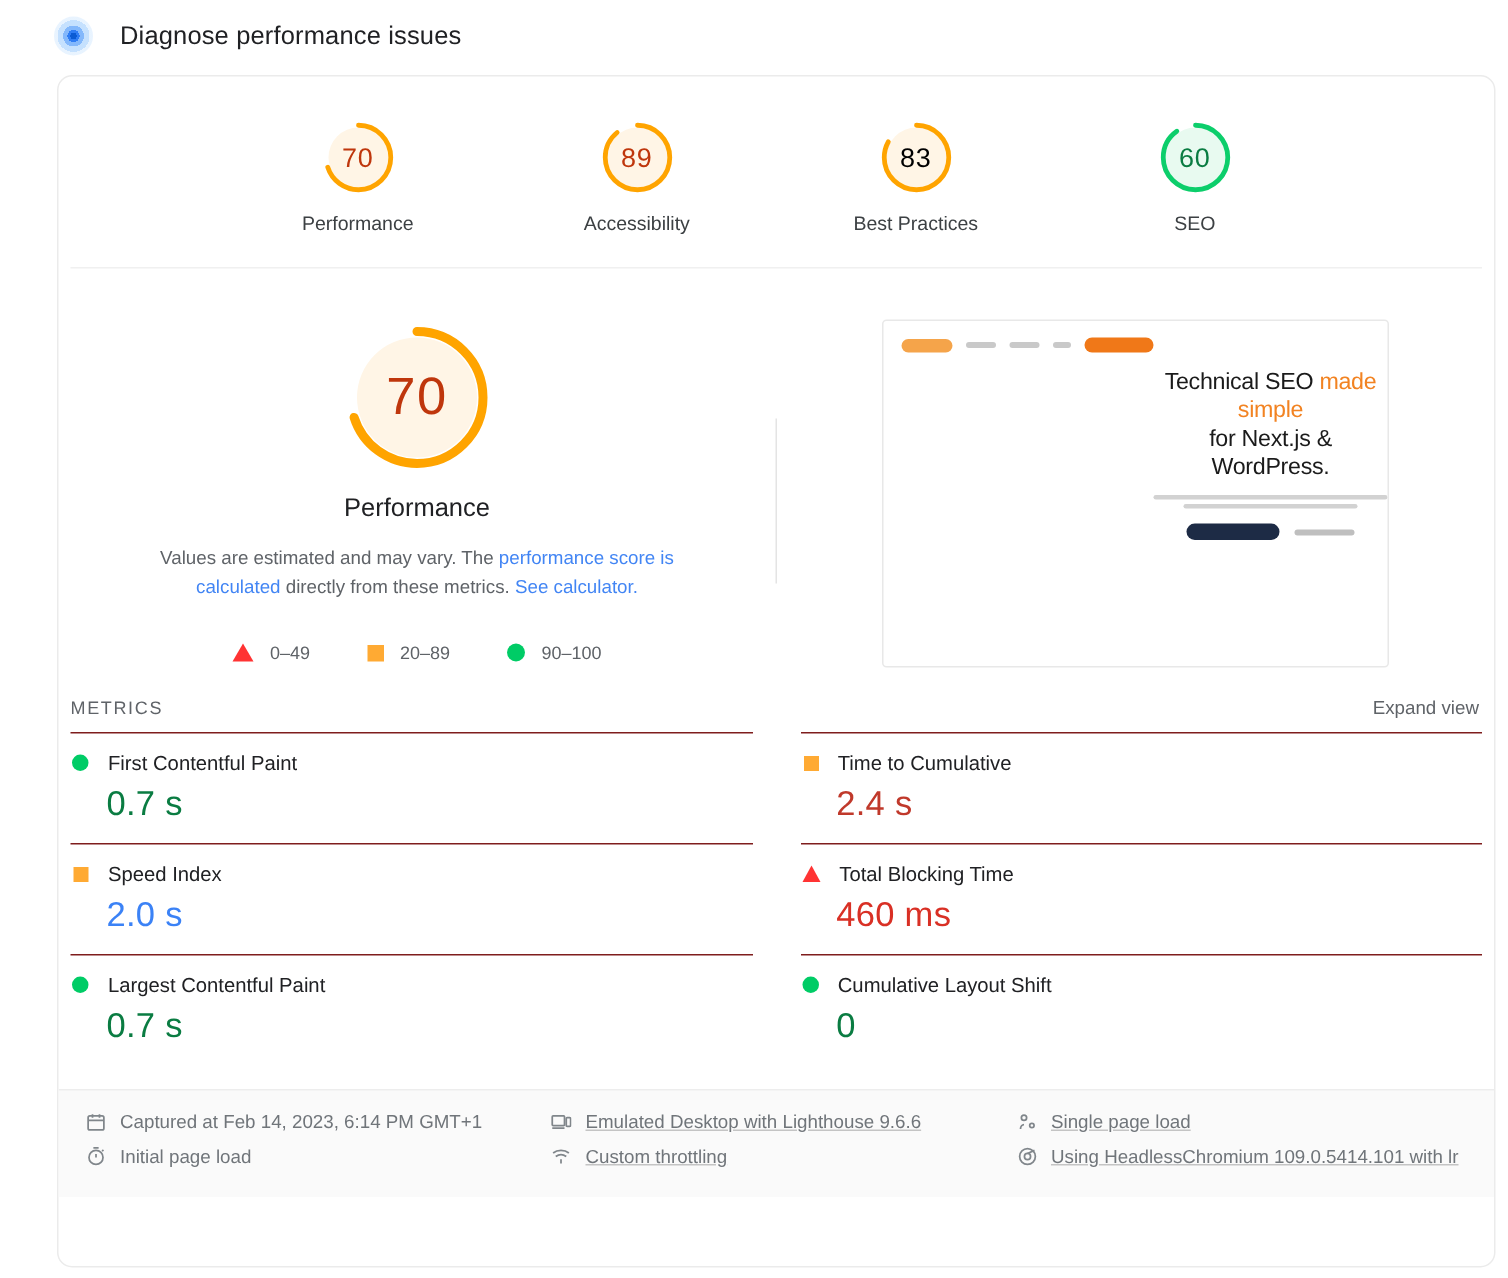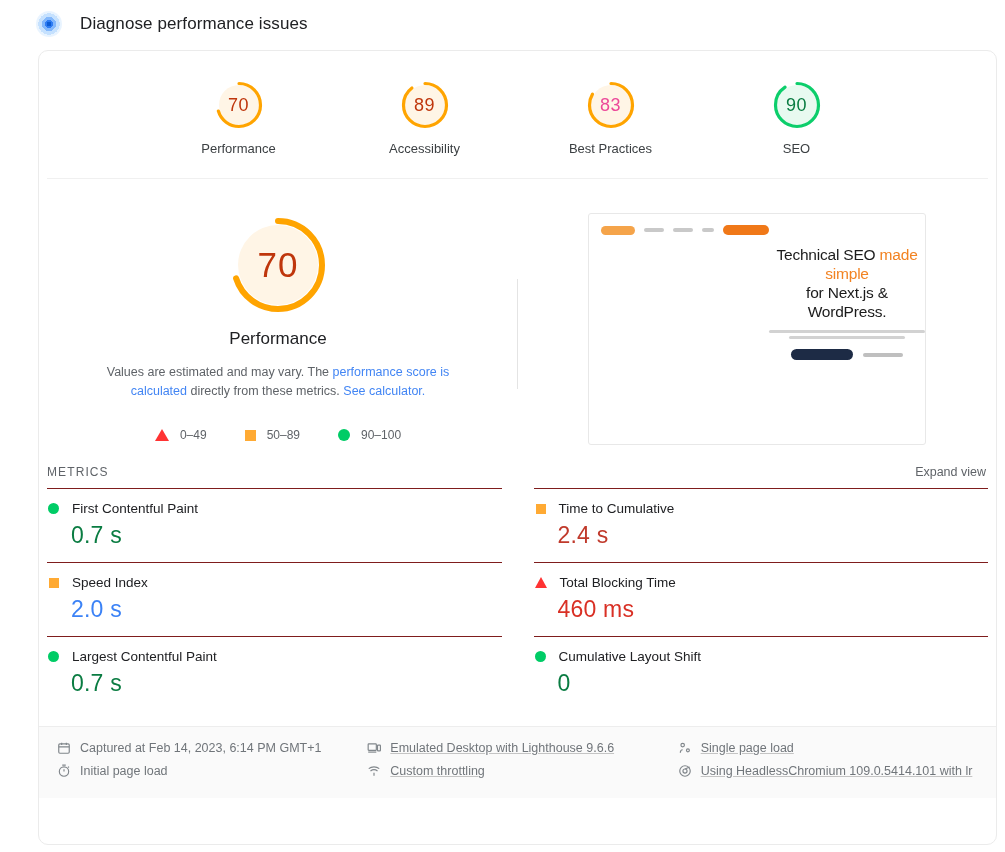--- a/index.html
+++ b/index.html
@@ -239,32 +239,32 @@
       </div>
       <div class="gauge-label">Accessibility</div>
     </div>
 
     <div class="gauge-item">
       <div class="gauge-ring">
         <svg width="52" height="52" viewBox="0 0 52 52">
           <circle cx="26" cy="26" r="20" fill="#fff5e6"></circle>
           <circle cx="26" cy="26" r="21.5" fill="none" stroke="#ffa400" stroke-width="3.2" stroke-linecap="round" stroke-dasharray="112.1 117.5" stroke-dashoffset="0"></circle>
         </svg>
-        <div class="gauge-num" style="color:#ec4899">83</div>
+        <div class="gauge-num" style="color:#000000">83</div>
       </div>
       <div class="gauge-label">Best Practices</div>
     </div>
 
     <div class="gauge-item">
       <div class="gauge-ring">
         <svg width="52" height="52" viewBox="0 0 52 52">
           <circle cx="26" cy="26" r="20" fill="#e8faf0"></circle>
           <circle cx="26" cy="26" r="21.5" fill="none" stroke="#0cce6b" stroke-width="3.2" stroke-linecap="round" stroke-dasharray="121.6 108.0" stroke-dashoffset="0"></circle>
         </svg>
-        <div class="gauge-num" style="color:#0a7c42">90</div>
+        <div class="gauge-num" style="color:#0a7c42">60</div>
       </div>
       <div class="gauge-label">SEO</div>
     </div>
 
   </div>
 
   <div class="hero">
 
     <div class="hero-left">
       <div class="big-gauge">
@@ -280,21 +280,21 @@
         <span>Values are estimated and may vary. The </span><a href="#">performance score is calculated</a><span> directly from these metrics. </span><a href="#">See calculator.</a>
       </div>
 
       <div class="legend">
         <div class="legend-item">
           <div class="sw-tri"></div>
           <div class="legend-text">0–49</div>
         </div>
         <div class="legend-item">
           <div class="sw-sq"></div>
-          <div class="legend-text">50–89</div>
+          <div class="legend-text">20–89</div>
         </div>
         <div class="legend-item">
           <div class="sw-cir"></div>
           <div class="legend-text">90–100</div>
         </div>
       </div>
     </div>
 
     <div class="hero-divider"></div>
 

